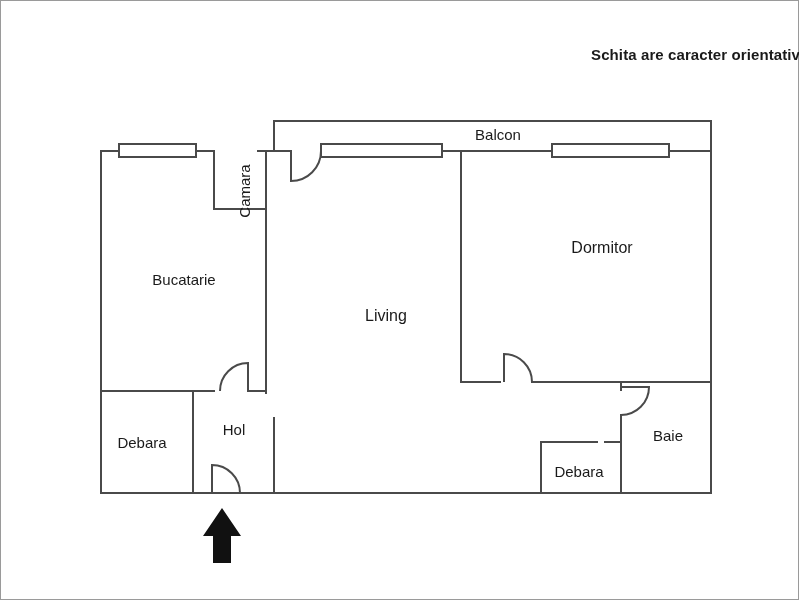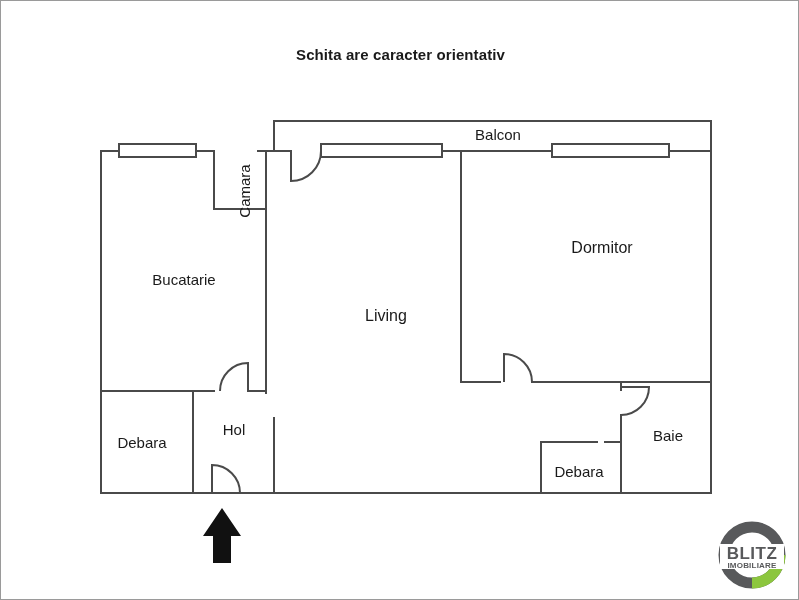--- a/index.html
+++ b/index.html
@@ -20,21 +20,21 @@
     height: 600px;
     box-sizing: border-box;
     border: 1px solid #9a9a9a;
     background: #ffffff;
   }
   #plan-title {
     position: absolute;
     top: 45px;
     left: 0;
     width: 799px;
-    text-align: center;
+    text-align: right;
     font-size: 15px;
     font-weight: bold;
     color: #1a1a1a;
     letter-spacing: 0.1px;
   }
   #plan-svg {
     position: absolute;
     top: 0;
     left: 0;
   }
@@ -148,26 +148,14 @@
       <text class="room-label" x="233" y="434" text-anchor="middle">Hol</text>
 
       <text class="room-label" x="141" y="447" text-anchor="middle">Debara</text>
 
       <text class="room-label" x="578" y="476" text-anchor="middle">Debara</text>
 
       <text class="room-label" x="667" y="440" text-anchor="middle">Baie</text>
     </g>
   </svg>
 
-  <div id="logo-box">
-    <svg width="76" height="76" viewBox="0 0 76 76">
-
-      <circle cx="38" cy="38" r="28" fill="none" stroke="#58595b" stroke-width="11"></circle>
-
-      <path d="M 38 66 A 28 28 0 0 0 66 38" fill="none" stroke="#8cc63e" stroke-width="11"></path>
-
-      <rect x="6" y="27" width="64" height="25" fill="#ffffff"></rect>
-      <text x="38" y="42" text-anchor="middle" font-family="'Liberation Sans', sans-serif" font-size="17" font-weight="bold" fill="#58595b" letter-spacing="0.5">BLITZ</text>
-      <text x="38" y="51" text-anchor="middle" font-family="'Liberation Sans', sans-serif" font-size="8" font-weight="bold" fill="#58595b" letter-spacing="0.2">IMOBILIARE</text>
-    </svg>
-  </div>
 
 </div>
 
 </body></html>

